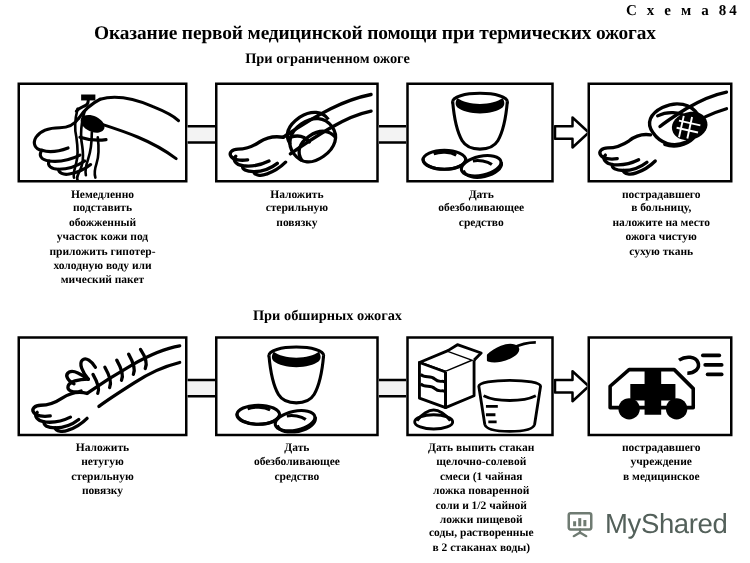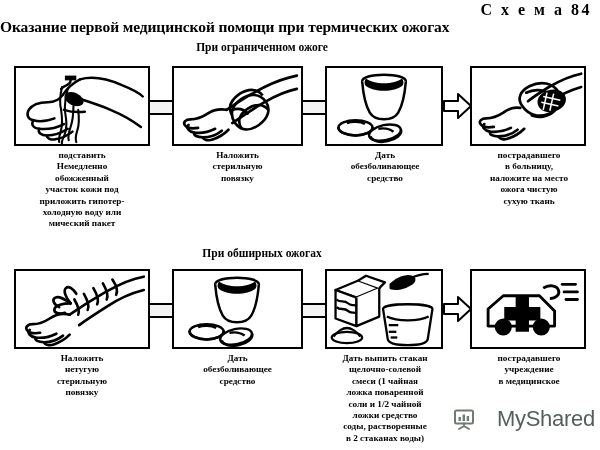--- a/index.html
+++ b/index.html
@@ -7,26 +7,26 @@
     width:600px;height:450px;position:relative;overflow:hidden;
     background:#ffffff;color:#000;
     font-family:"Liberation Serif", serif;
   }
   .page{position:absolute;inset:0;}
 
   
   .scheme-no{
     position:absolute;top:1px;right:8px;
     font-family:"Liberation Serif", serif;
-    font-size:16px;font-weight:bold;letter-spacing:2.5px;
+    font-size:12px;font-weight:bold;letter-spacing:2.5px;
     white-space:nowrap;
   }
   .main-title{
     position:absolute;top:18px;left:0;width:600px;
-    font-size:15.5px;font-weight:bold;
+    text-align:center;font-size:15.5px;font-weight:bold;
     letter-spacing:-0.1px;white-space:nowrap;
   }
   .section-title{
     position:absolute;left:0;width:524px;text-align:center;
     font-size:11.5px;font-weight:bold;white-space:nowrap;
   }
   #sec1{top:41px;}
   #sec2{top:247px;}
 
   
@@ -72,21 +72,21 @@
   .k1{left:2px;width:160px;}
   .k2{left:165px;width:145px;}
   .k3{left:312px;width:146px;}
   .k4{left:462px;width:134px;}
 
   .caption .ln{display:block;}
 
   
   .watermark{
     position:absolute;left:453px;top:406px;
-    display:flex;align-items:center;gap:22px;
+    display:flex;align-items:center;gap:9px;
     color:#6f7b72;
   }
   .wm-text{
     font-family:"Liberation Sans", sans-serif;
     font-size:22px;letter-spacing:-0.3px;color:#53605a;
   }
   .wm-icon{width:22px;height:22px;}
   .wm-icon svg{display:block;}
 </style>
 </head>
@@ -190,22 +190,22 @@
           <path d="M74 30 l18 4"></path>
             <path d="M72 36 l18 4"></path>
             <path d="M78 26 l-4 18"></path>
             <path d="M85 27 l-4 18"></path>
         </g>
       </svg>
     </div>
   </div>
 
   <div class="caption cap-r1 k1">
+    <span class="ln">Немедленно</span>
     <span class="ln">подставить</span>
-    <span class="ln">Немедленно</span>
     <span class="ln">обожженный</span>
     <span class="ln">участок кожи под</span>
     <span class="ln">приложить гипотер-</span>
     <span class="ln">холодную воду или</span>
     <span class="ln">мический пакет</span>
   </div>
 
   <div class="caption cap-r1 k2">
     <span class="ln">Наложить</span>
     <span class="ln">стерильную</span>
@@ -328,21 +328,21 @@
     <span class="ln">обезболивающее</span>
     <span class="ln">средство</span>
   </div>
 
   <div class="caption cap-r2 k3">
     <span class="ln">Дать выпить стакан</span>
     <span class="ln">щелочно-солевой</span>
     <span class="ln">смеси (1 чайная</span>
     <span class="ln">ложка поваренной</span>
     <span class="ln">соли и 1/2 чайной</span>
-    <span class="ln">ложки средство</span>
+    <span class="ln">ложки пищевой</span>
     <span class="ln">соды, растворенные</span>
     <span class="ln">в 2 стаканах воды)</span>
   </div>
 
   <div class="caption cap-r2 k4">
     <span class="ln">пострадавшего</span>
     <span class="ln">учреждение</span>
     <span class="ln">в медицинское</span>
   </div>
 

